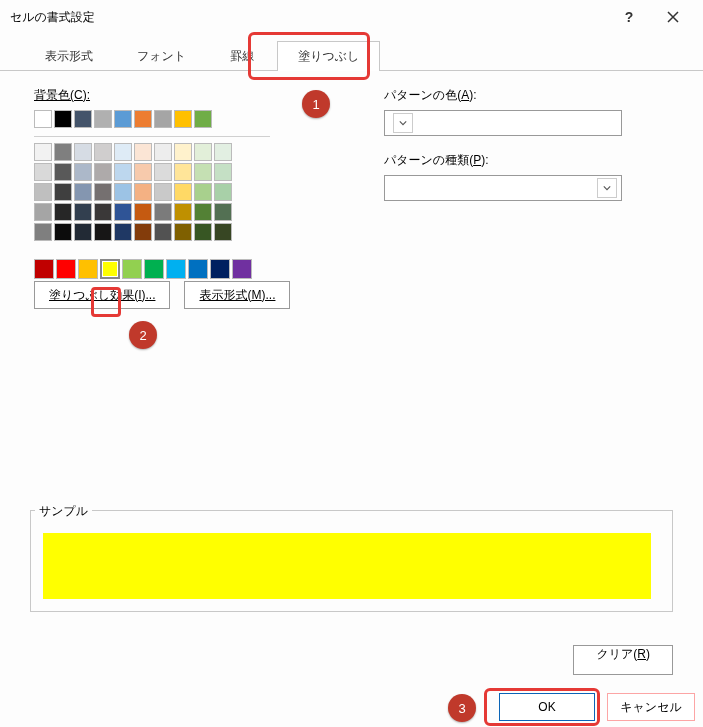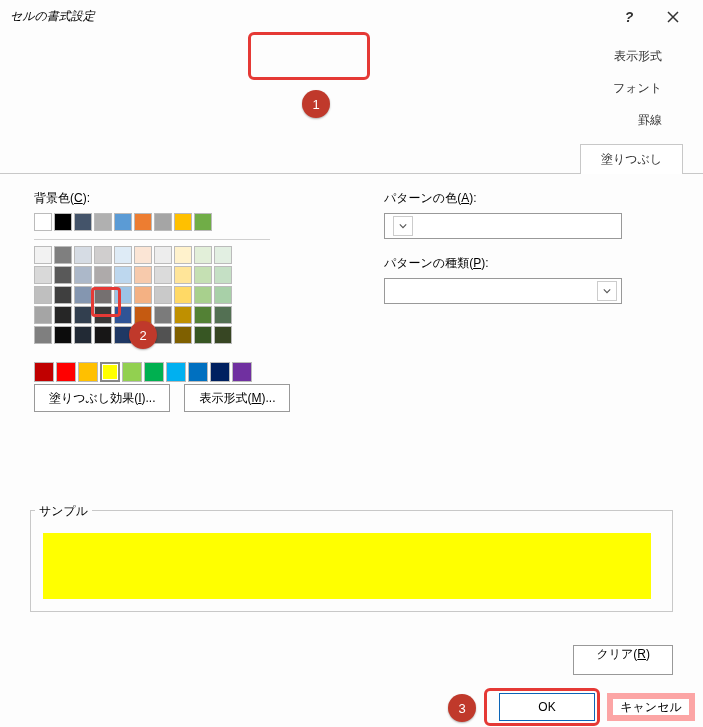--- a/index.html
+++ b/index.html
@@ -8,51 +8,48 @@
       font-size: 12px;
       background: #fdfdfd;
       width: 703px;
       height: 727px;
       position: relative;
       overflow: hidden;
     }
     .titlebar {
       height: 34px;
       display: flex;
-      align-items: flex-start;
-      padding: 8px 10px;
+      align-items: center;
+      padding: 0 10px;
       position: relative;
-      font-style: italic;
     }
     .titlebar .title { font-size: 12px; }
     .titlebar .right { position:absolute; right:8px; top:0; height:34px; display:flex; align-items:center; gap:0;}
     .tb-btn { width:44px; height:34px; display:flex; align-items:center; justify-content:center; color:#333; font-size:14px;}
     .tb-btn.help { font-weight:bold;}
     .tb-btn.close svg { width:12px;height:12px; stroke:#333; stroke-width:1.5;}
     .tabs {
       display:flex;
       align-items:flex-end;
       padding: 6px 20px 0 24px;
       gap: 2px;
-      flex-direction: column;
     }
     .tab {
       padding: 6px 20px;
       font-size: 12px;
       color:#333;
       border:1px solid transparent;
       border-bottom:none;
       position:relative;
       top:1px;
       background:transparent;
     }
     .tab.active {
       border-color:#c8c8c8;
       background:#fff;
-      margin-top:7px;
     }
     .red-box {
       position:absolute;
       border:3px solid #e53935;
       border-radius:6px;
       pointer-events:none;
     }
     .red-circle {
       position:absolute;
       width:28px; height:28px;
@@ -62,21 +59,21 @@
       display:flex;align-items:center;justify-content:center;
       font-size:13px;
       box-shadow: 0 1px 2px rgba(0,0,0,0.3);
       pointer-events:none;
     }
     .content {
       padding: 16px 30px 0 34px;
       display:flex;
       gap: 40px;
     }
-    .left-col { width: 310px; }
+    .left-col { width: 310px; text-decoration: underline; }
     .right-col { flex:1; }
     .section-label { font-size:12px; margin-bottom:6px; }
     .section-label .ul { text-decoration: underline; }
     .no-color-btn {
       width: 220px;
       height: 24px;
       border:1px solid #aaa;
       background:#fff;
       font-size:12px;
       display:flex; align-items:center; justify-content:center;
@@ -142,21 +139,21 @@
       display:flex; gap:12px; align-items:center;
     }
     .ok-btn {
       width:96px; height:28px;
       border:1px solid #0a64b7;
       background:#fff;
       font-size:12px;
     }
     .cancel-btn {
       width:88px; height:28px;
-      border:6px solid #fca5a5;
+      border:1px solid #fca5a5;
       background:#fff;
       font-size:12px;
     }
   </style>
 </head>
 <body>
 
 <div class="titlebar">
   <span class="title">セルの書式設定</span>
   <div class="right">

